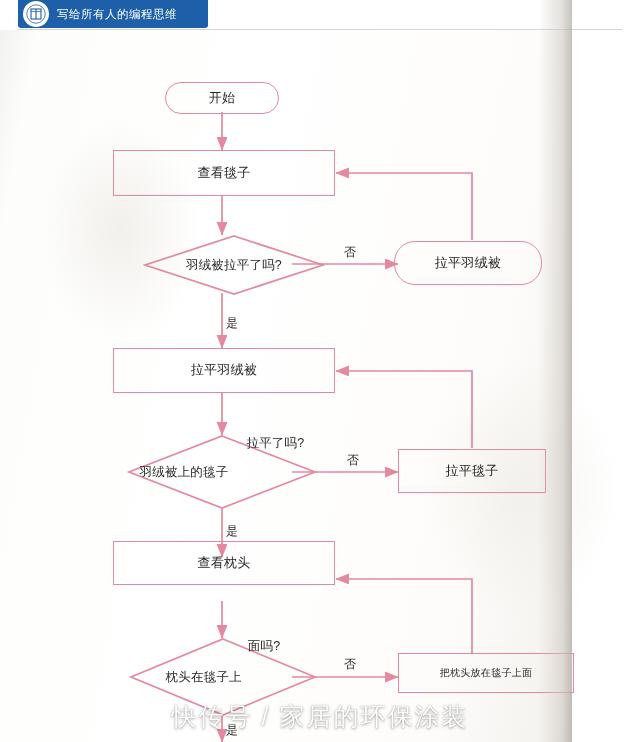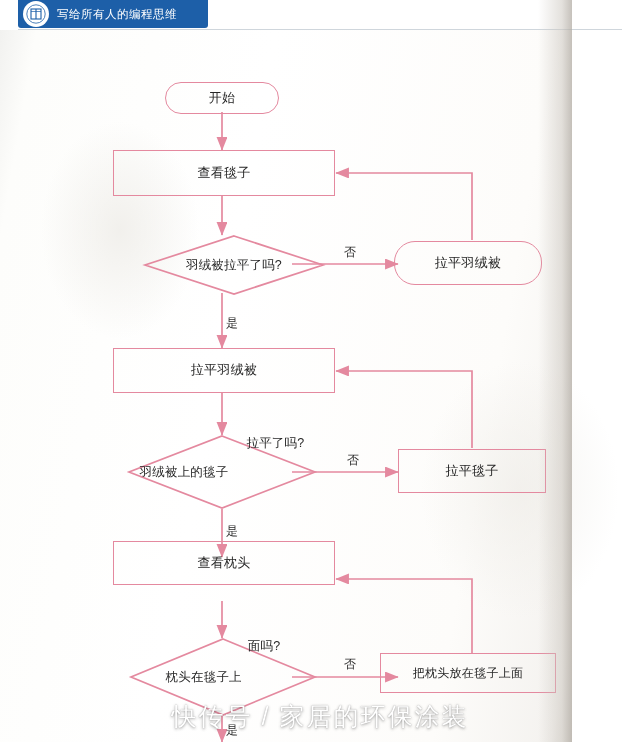--- a/index.html
+++ b/index.html
@@ -258,21 +258,21 @@
     <div class="decision-wrap" style="left:130px; top:608px; width:186px; height:78px;">
       <svg width="186" height="78" viewBox="0 0 186 78">
         <polygon points="93,1 185,39 93,77 1,39" fill="none" stroke="#e4899f" stroke-width="1.7"></polygon>
       </svg>
       <div class="decision-label" style="flex-direction:row;">
         <span>枕头在毯子上</span>
         <span style="align-self:flex-start; padding-left:6px;">面吗?</span>
       </div>
     </div>
 
-    <div class="node process" style="left:380px; top:623px; width:176px; height:40px; font-size:12px;">
+    <div class="node process" style="left:398px; top:623px; width:176px; height:40px; font-size:10px;">
       <span>把枕头放在毯子上面</span>
     </div>
 
     <div class="edge-label" style="left:344px; top:214px;">否</div>
     <div class="edge-label" style="left:226px; top:285px;">是</div>
     <div class="edge-label" style="left:347px; top:422px;">否</div>
     <div class="edge-label" style="left:226px; top:493px;">是</div>
     <div class="edge-label" style="left:344px; top:626px;">否</div>
     <div class="edge-label" style="left:226px; top:692px;">是</div>
 

